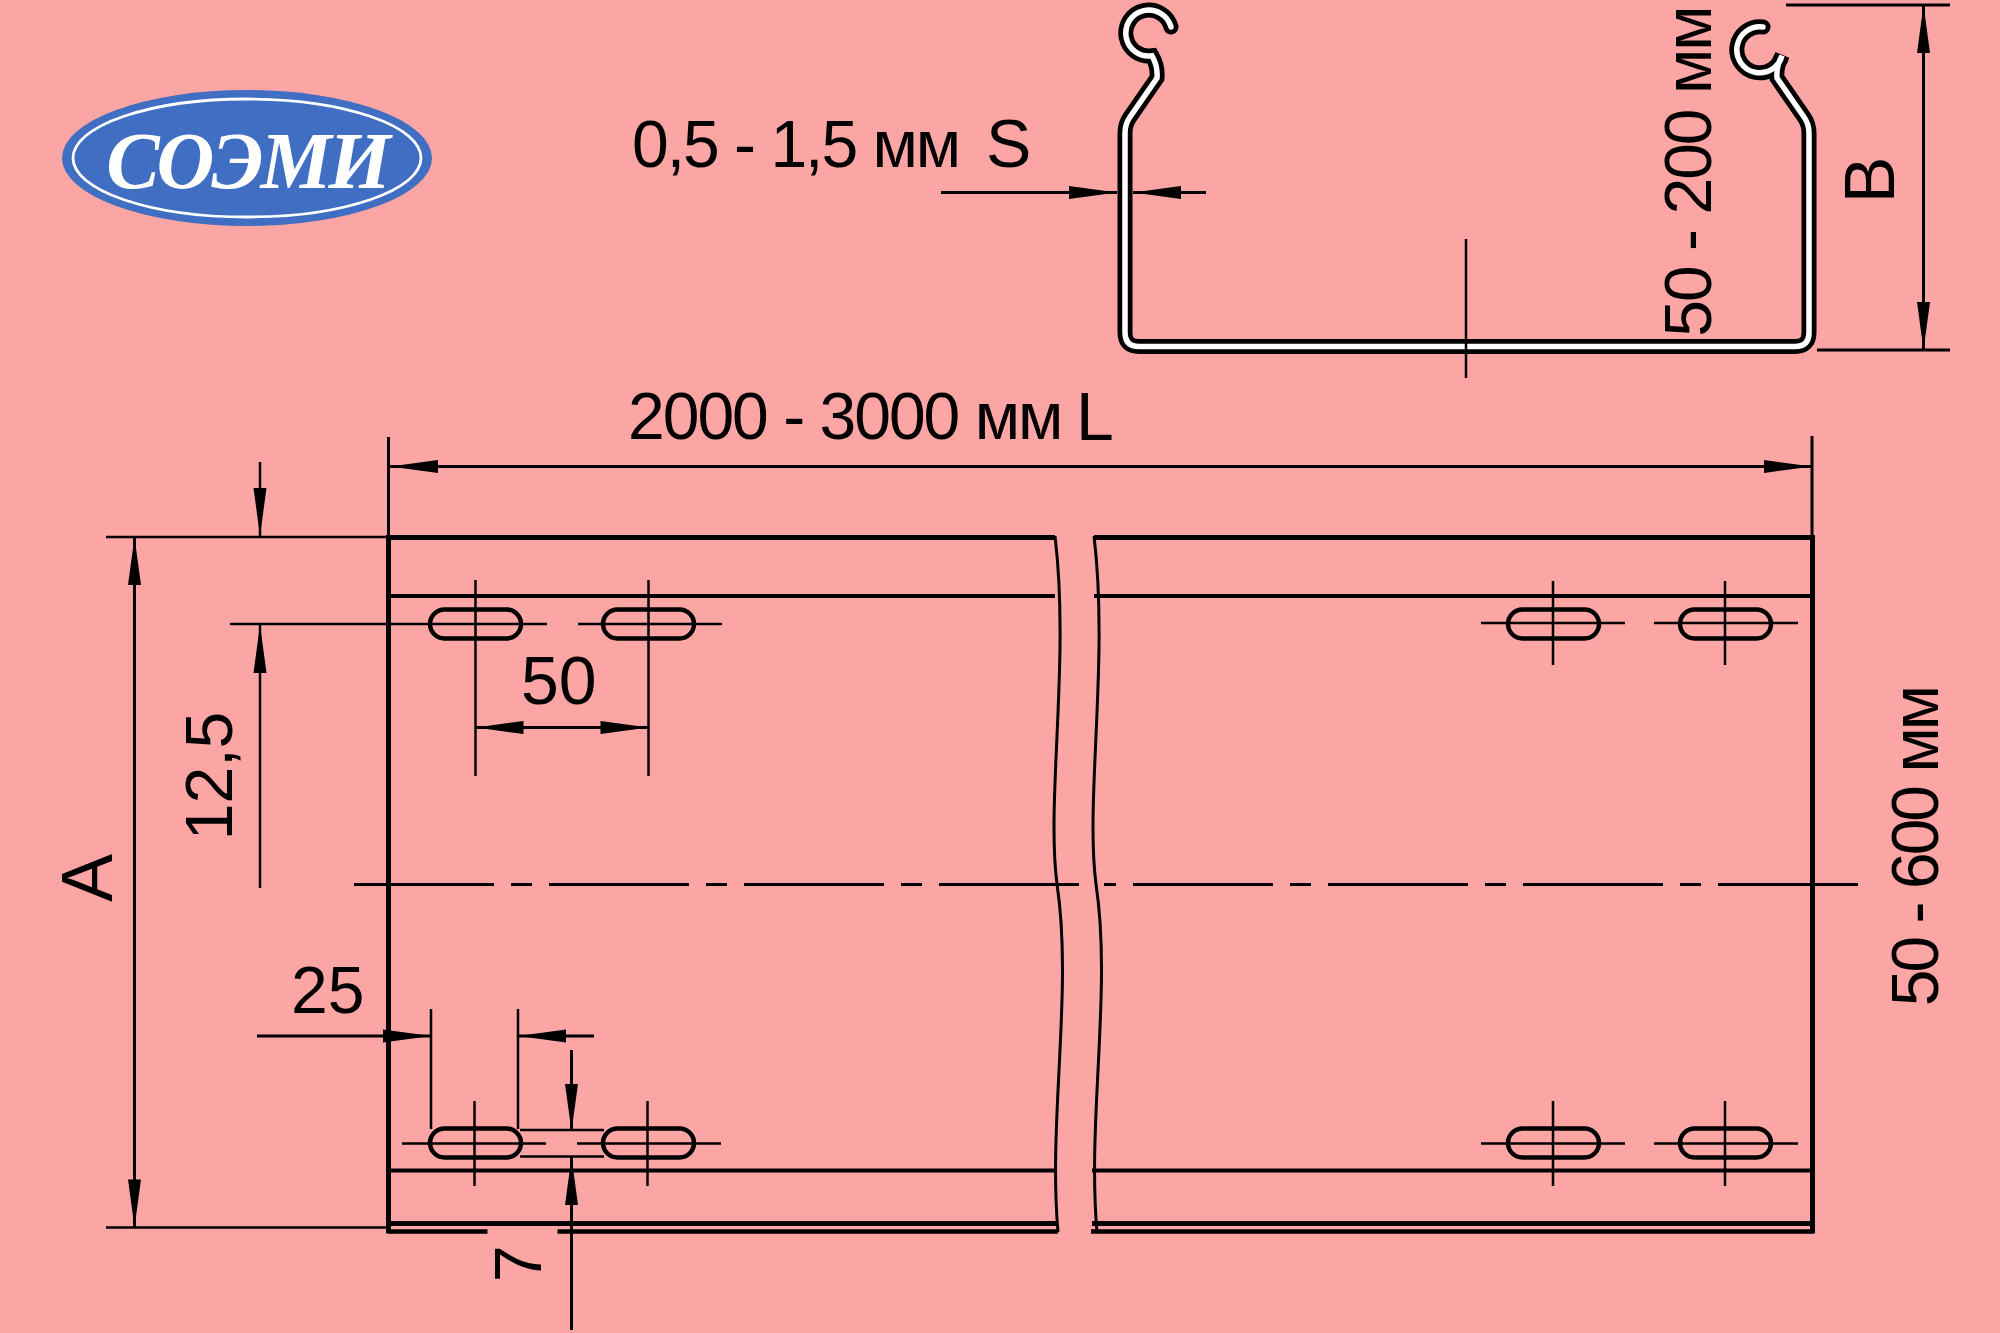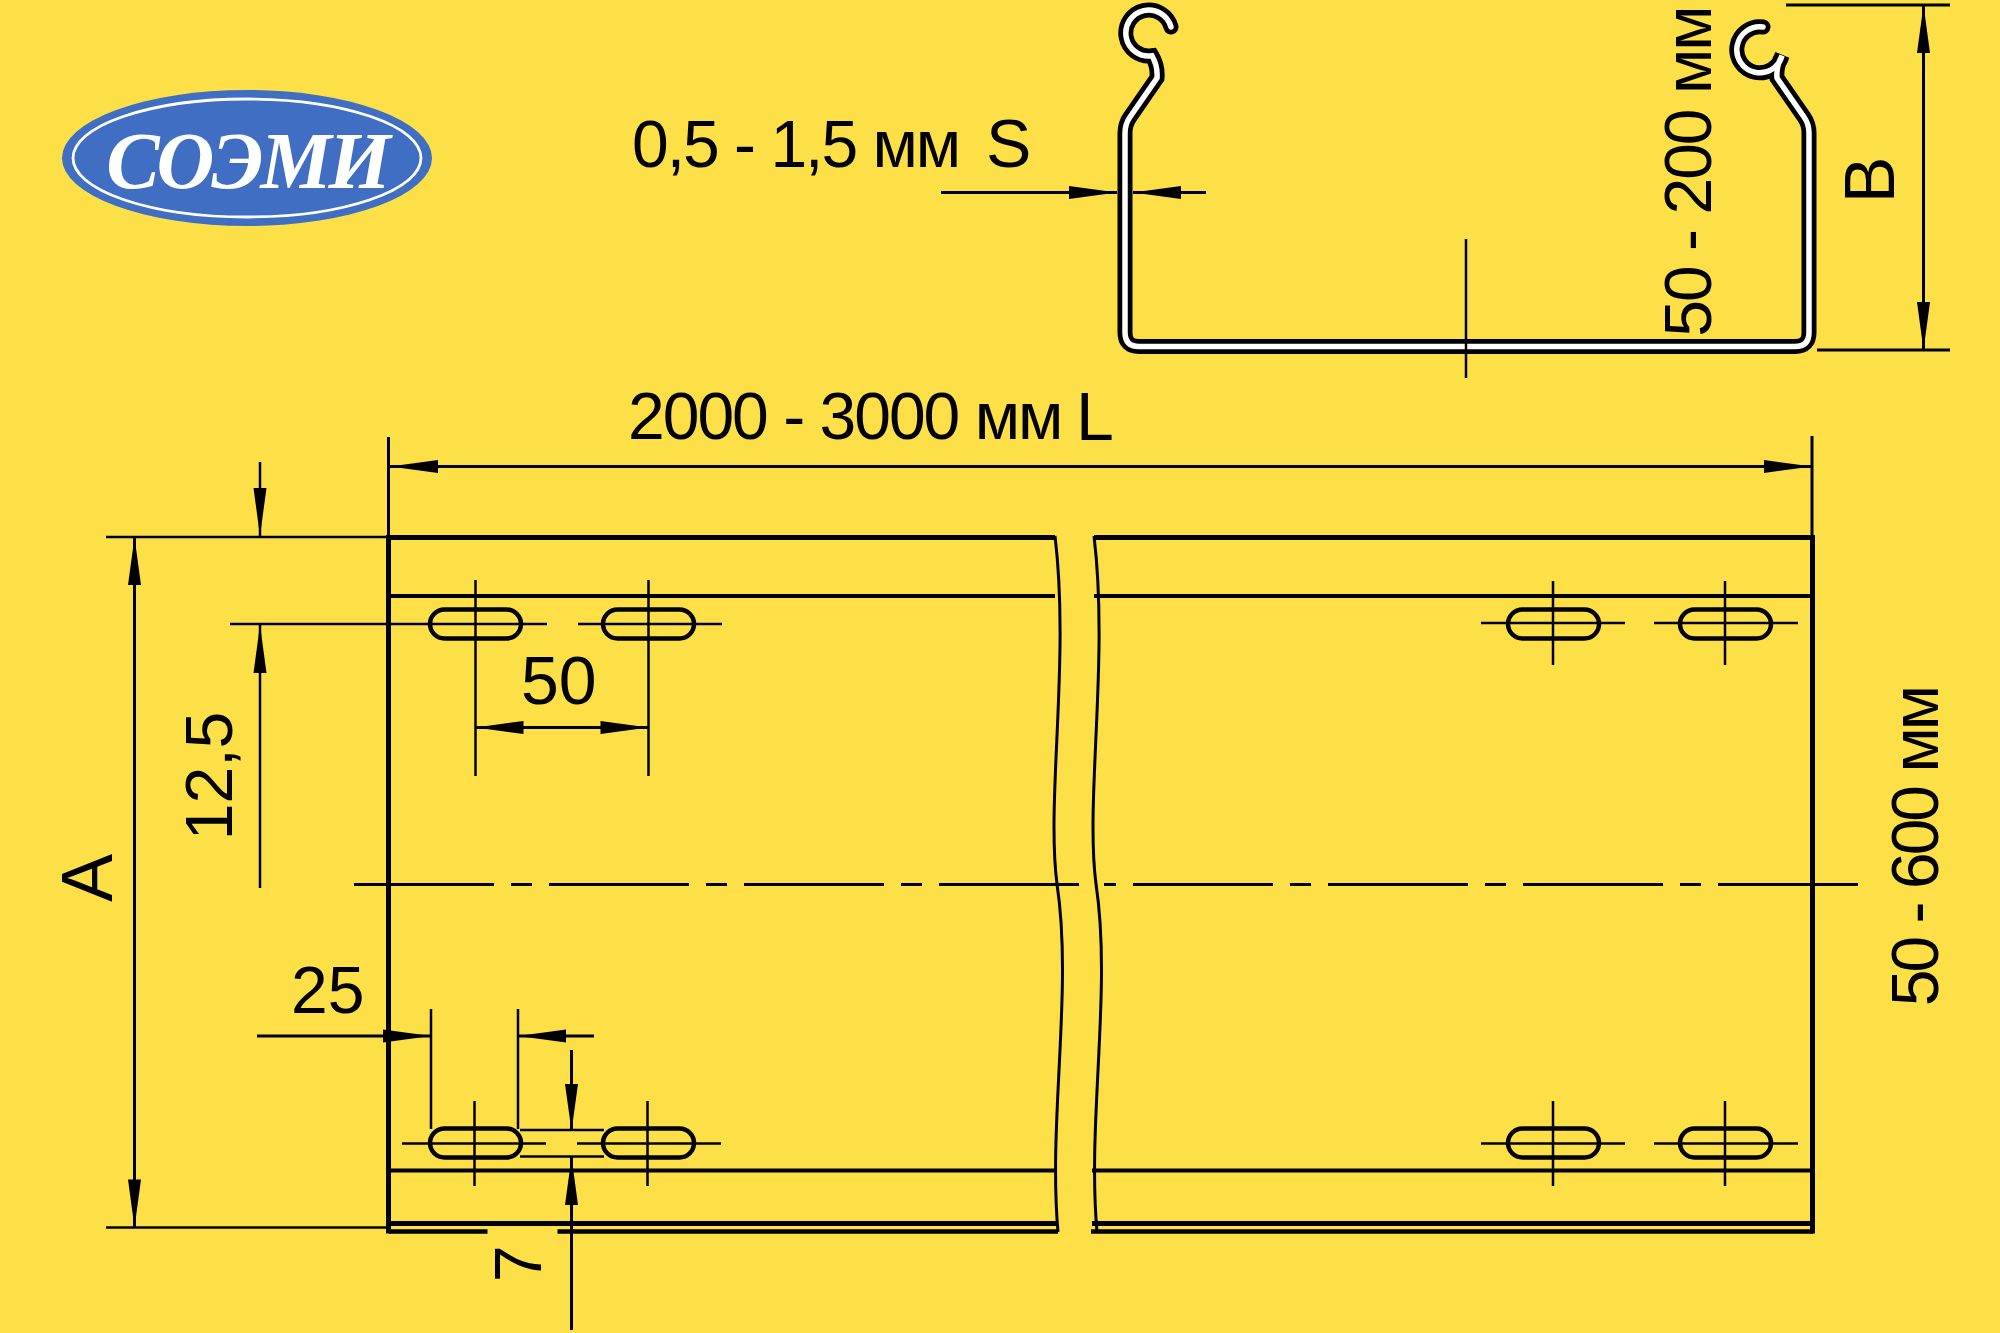--- a/index.html
+++ b/index.html
@@ -1,16 +1,16 @@
 <!DOCTYPE html>
 <html><head>
 <meta charset="utf-8">
 <style>
   html,body{margin:0;padding:0;background:#fff;}
-  #canvas{position:relative;width:2000px;height:1333px;background:#fde047;overflow:hidden;}
+  #canvas{position:relative;width:2000px;height:1333px;background:#fca5a5;overflow:hidden;}
   svg{position:absolute;left:0;top:0;}
   text{font-family:"Liberation Sans",sans-serif;fill:#000;}
   .logo-t{font-family:"Liberation Serif",serif;font-style:italic;font-weight:bold;fill:#fff;}
 </style>
 </head>
 <body>
 <div id="canvas">
 <svg width="2000" height="1333" viewBox="0 0 2000 1333">
 
   <g id="logo">

